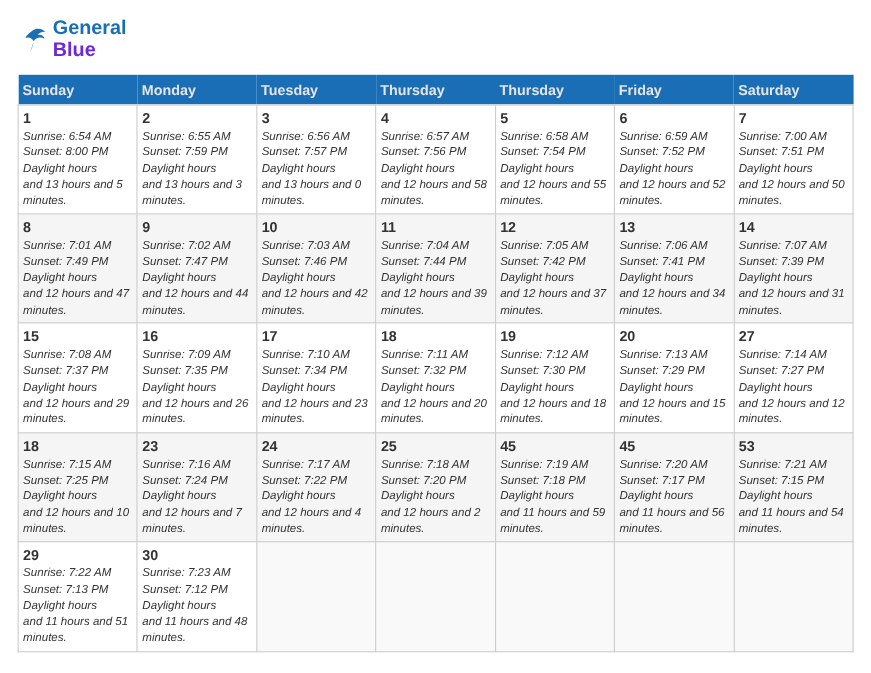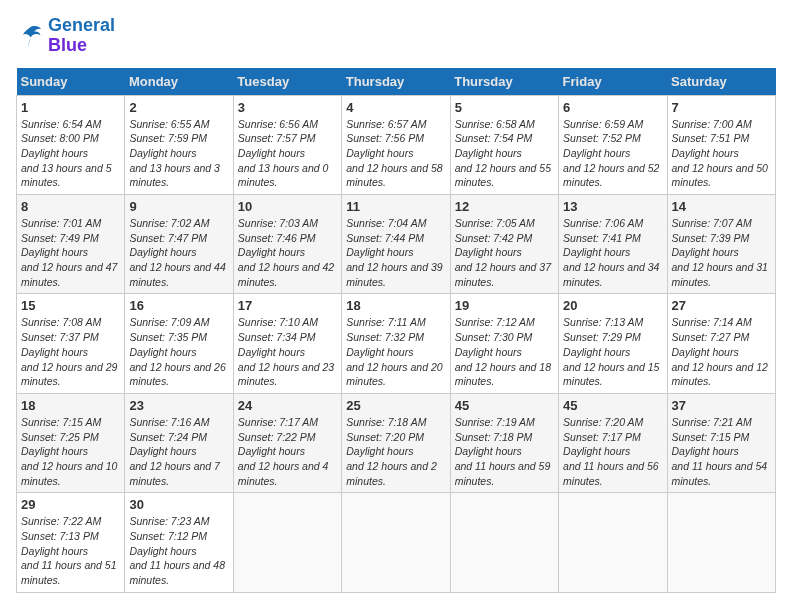--- a/index.html
+++ b/index.html
@@ -362,21 +362,21 @@
         <td>
         <span class="day-num">45</span>
         <div class="day-info">
           Sunrise: 7:20 AM<br>
           Sunset: 7:17 PM<br>
           Daylight hours<br>
           and 11 hours and 56 minutes.
         </div>
         </td>
         <td>
-        <span class="day-num">37</span>
+        <span class="day-num">53</span>
         <div class="day-info">
           Sunrise: 7:21 AM<br>
           Sunset: 7:15 PM<br>
           Daylight hours<br>
           and 11 hours and 54 minutes.
         </div>
         </td>
       </tr>
       <tr>
         <td>

